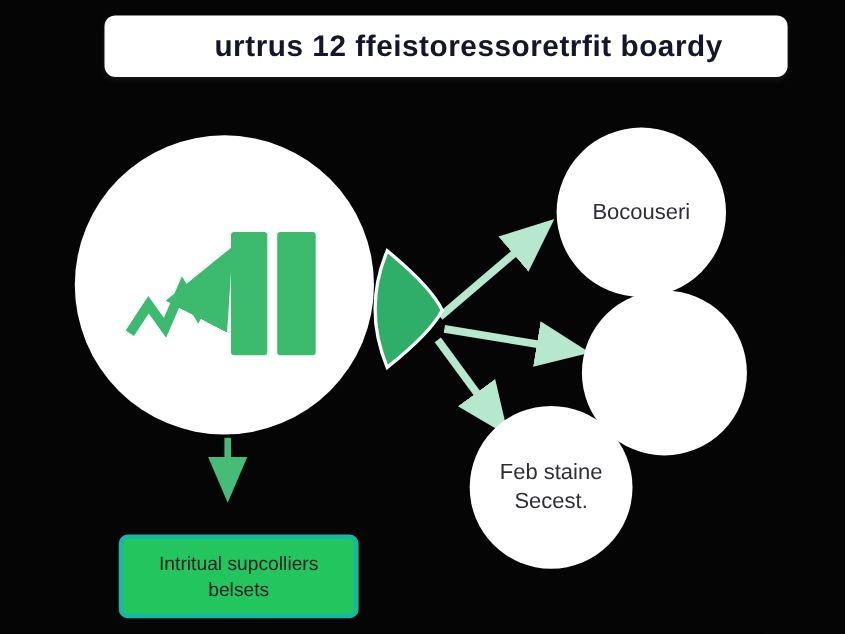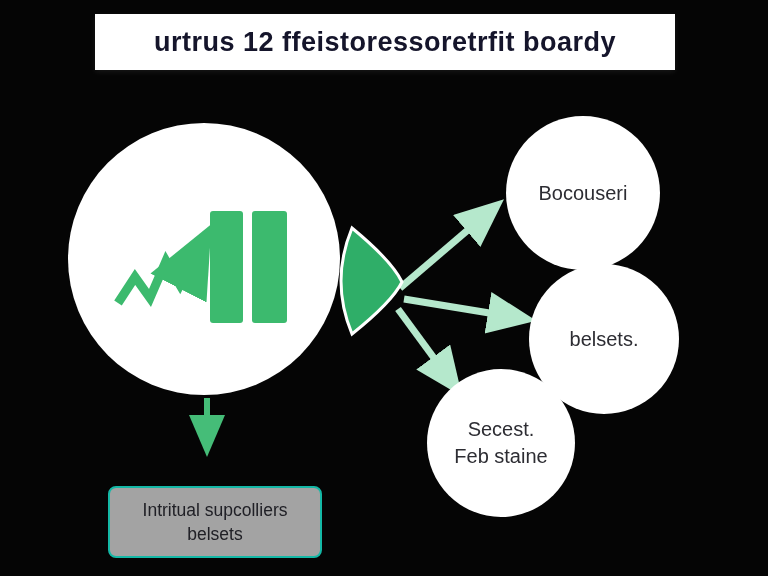--- a/index.html
+++ b/index.html
@@ -2,44 +2,45 @@
 <html><head>
 <meta charset="utf-8">
 <style>
   html,body{margin:0;padding:0;background:#000;}
   .stage{
     position:relative;width:768px;height:576px;background:#050505;
     overflow:hidden;font-family:"Liberation Sans",sans-serif;
   }
   .title-box{
     position:absolute;left:95px;top:14px;width:580px;height:56px;
-    background:#ffffff;border-radius:0;
+    background:#ffffff;border-radius:10px;
     display:flex;align-items:center;justify-content:center;
     box-shadow:0 2px 6px rgba(255,255,255,0.08);
+    padding-left:41px;
   }
   .title-box span{
     font-size:27px;font-weight:bold;color:#15152b;letter-spacing:.5px;
   }
   .big-circle{
     position:absolute;left:68px;top:123px;width:272px;height:272px;
     background:#ffffff;border-radius:50%;
     display:flex;align-items:center;justify-content:center;
   }
   .node-circle{
     position:absolute;background:#ffffff;border-radius:50%;
     display:flex;flex-direction:column;align-items:center;justify-content:center;
     text-align:right;color:#2d2d33;
   }
   .node-circle span{display:block;font-size:20px;line-height:1.35;color:#2d2d33;}
   .circle-top{left:506px;top:116px;width:154px;height:154px;}
   .circle-mid{left:529px;top:264px;width:150px;height:150px;}
   .circle-bot{left:427px;top:369px;width:148px;height:148px;}
   .bottom-box{
     position:absolute;left:108px;top:486px;width:210px;height:68px;
-    background:#a3a3a3;border:2px solid #14b8a6;border-radius:8px;
+    background:#22c55e;border:4px solid #14b8a6;border-radius:8px;
     display:flex;flex-direction:column;align-items:center;justify-content:center;
     text-align:center;
   }
   .bottom-box span{font-size:17.5px;line-height:1.4;color:#202026;}
   .overlay{position:absolute;left:0;top:0;width:768px;height:576px;}
   .layer{position:absolute;left:0;top:0;}
 </style>
 </head>
 <body>
 
@@ -79,26 +80,25 @@
       <rect x="142" y="88" width="33" height="112" rx="3" fill="#3cba6e"></rect>
       <rect x="184" y="88" width="35" height="112" rx="3" fill="#3cba6e"></rect>
     </svg>
   </div>
 
   <div class="node-circle circle-top">
     <span>Bocouseri</span>
   </div>
 
   <div class="node-circle circle-mid">
-    <span>belsets.</span>
   </div>
 
   <div class="node-circle circle-bot">
+    <span>Feb staine</span>
     <span>Secest.</span>
-    <span>Feb staine</span>
   </div>
 
   <div class="bottom-box">
     <span>Intritual supcolliers</span>
     <span>belsets</span>
   </div>
 
 </div>
 
 </body></html>

